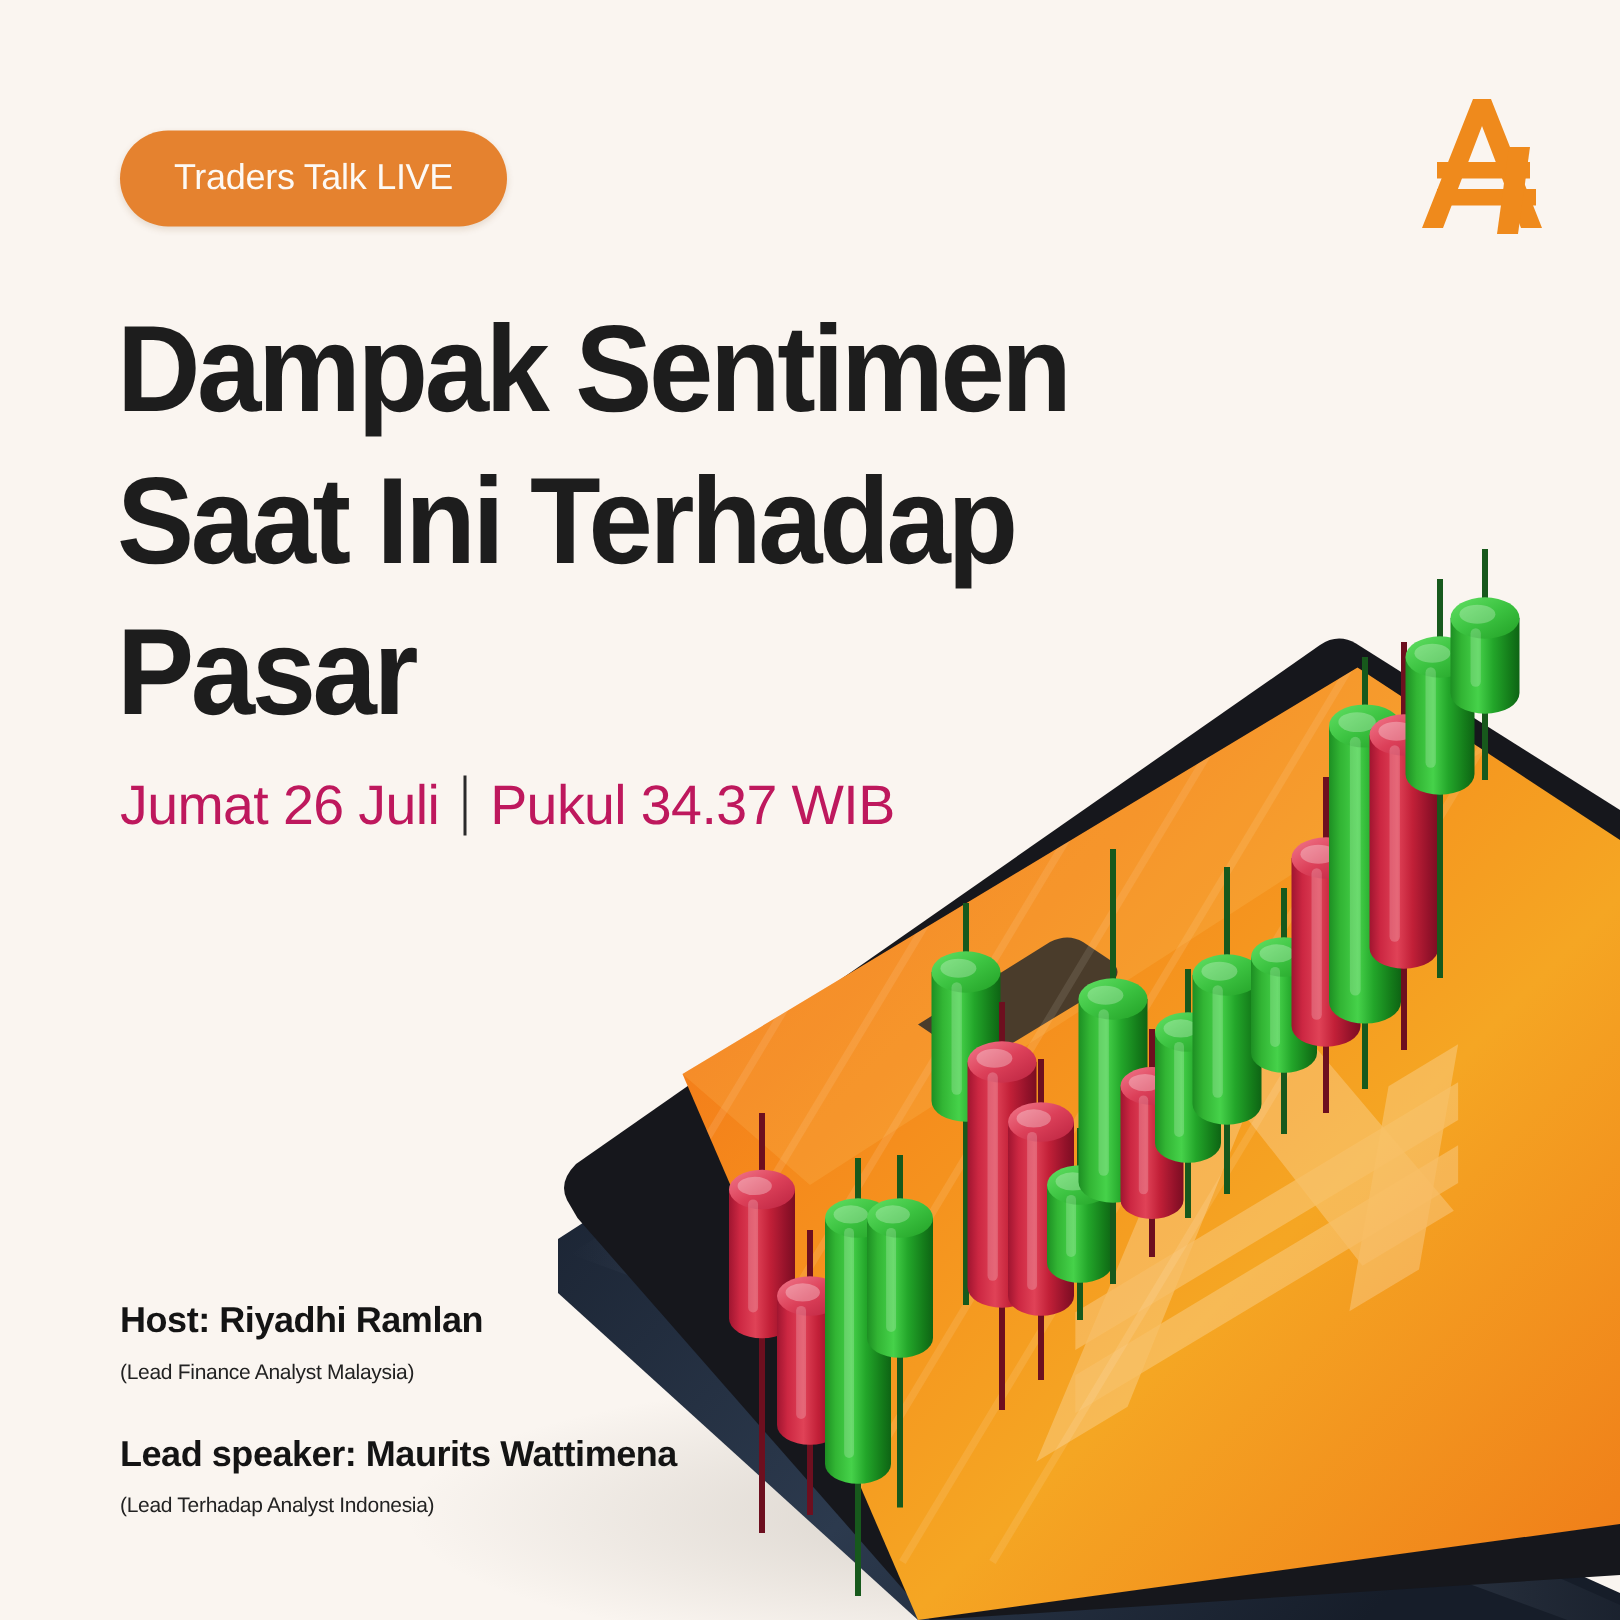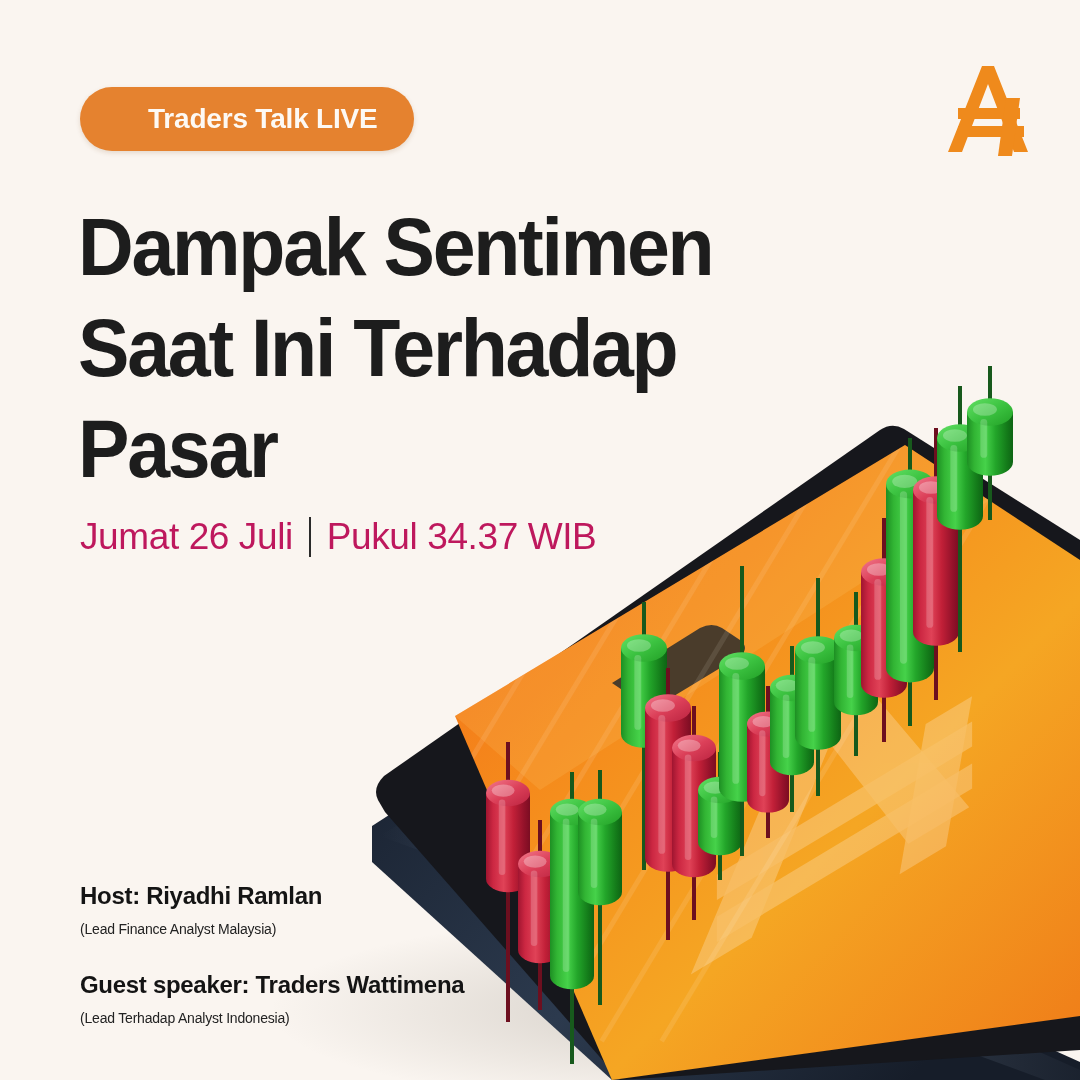--- a/index.html
+++ b/index.html
@@ -19,22 +19,22 @@
 
   .badge {
     position:absolute; left:80px; top:87px;
     height:64px; padding:0 36px;
     background:#e5822f;
     border-radius:999px;
     display:flex; align-items:center;
     box-shadow:0 2px 5px rgba(120,70,20,.16);
   }
   .badge span {
-    color:#fdf9f4; font-size:28px; font-weight:bold;
-    letter-spacing:-.2px; white-space:nowrap;margin-left:32px;
+    color:#fdf9f4; font-size:24px; font-weight:normal;
+    letter-spacing:-.2px; white-space:nowrap;
   }
 
   .headline {
     position:absolute; left:78px; top:196px;
     width:720px;
     color:#1d1d1d;
     font-size:82px;
     font-weight:bold;
     line-height:101px;
     letter-spacing:-2.4px;
@@ -50,21 +50,21 @@
     letter-spacing:-.4px;
   }
   .dt-sep {
     display:inline-block;
     width:2px; height:40px;
     background:#2a2a2a;
     margin:0 16px;
   }
 
   .credits { position:absolute; left:80px; top:866px; }
-  .credit-block { margin-bottom:26px;margin-top:15px; }
+  .credit-block { margin-bottom:26px; }
   .credit-block:last-child { margin-bottom:0; }
   .credit-name {
     color:#141414; font-size:24px; font-weight:bold;
     letter-spacing:-.3px; line-height:30px;
   }
   .credit-role {
     color:#222; font-size:14px; font-weight:400;
     letter-spacing:-.2px; line-height:30px; margin-top:3px;
   }
 
@@ -407,18 +407,18 @@
     <span class="dt-sep"></span>
     <span>Pukul 34.37 WIB</span>
   </div>
 
   <div class="credits">
     <div class="credit-block">
       <div class="credit-name">Host: Riyadhi Ramlan</div>
       <div class="credit-role">(Lead Finance Analyst Malaysia)</div>
     </div>
     <div class="credit-block">
-      <div class="credit-name">Guest speaker: Traders Wattimena</div>
+      <div class="credit-name">Lead speaker: Maurits Wattimena</div>
       <div class="credit-role">(Lead Terhadap Analyst Indonesia)</div>
     </div>
   </div>
 
 </div>
 
 </body></html>

